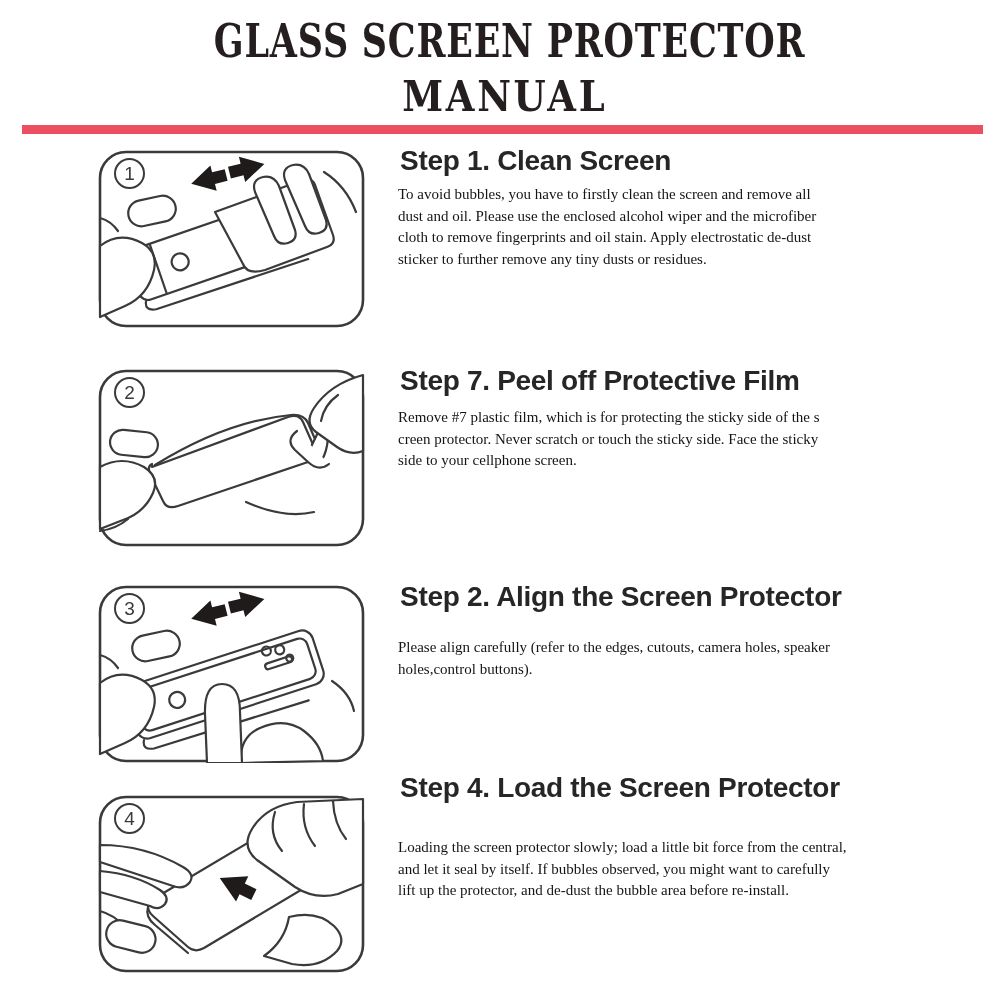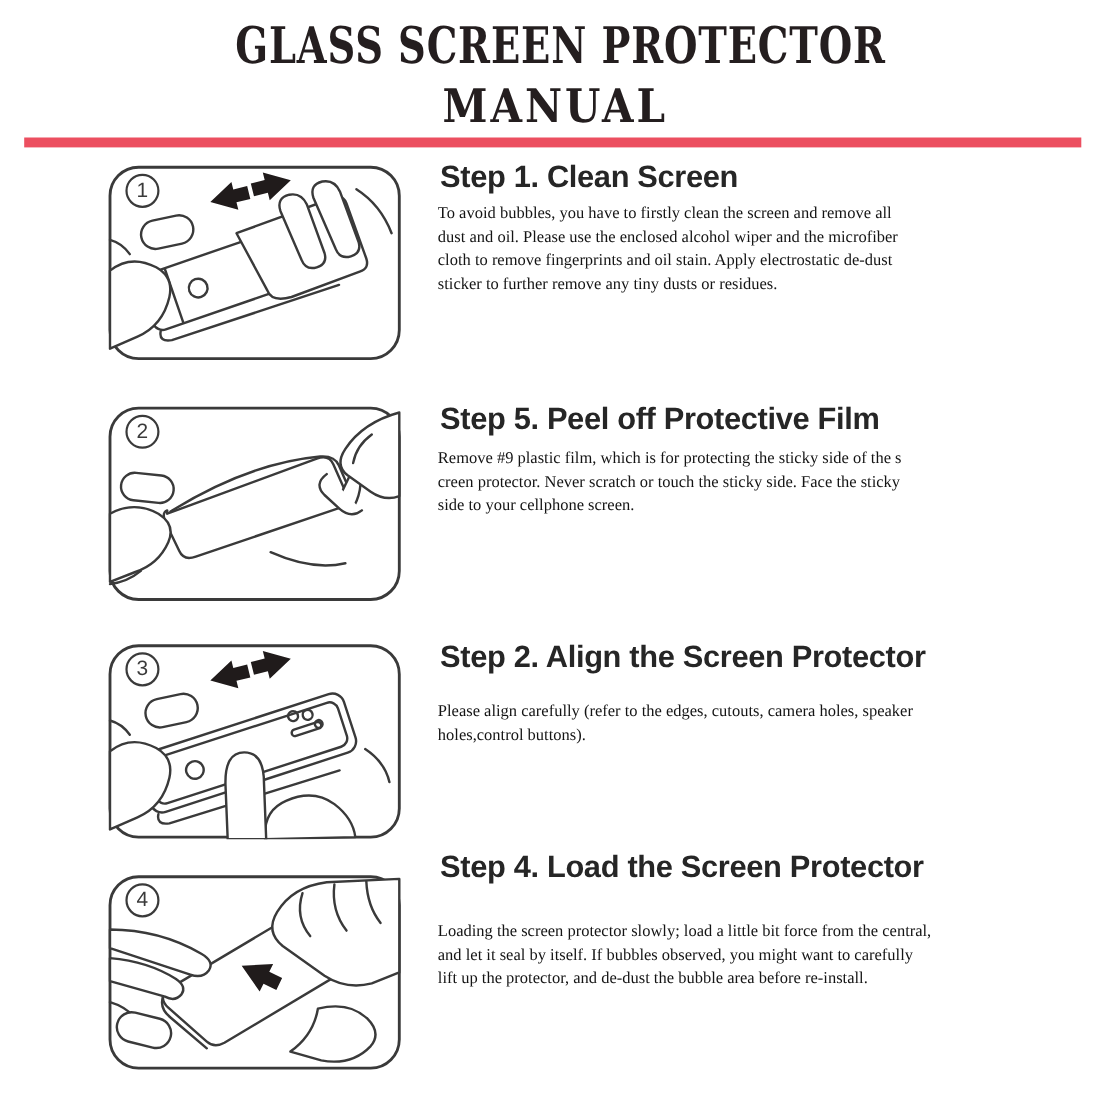--- a/index.html
+++ b/index.html
@@ -106,22 +106,22 @@
         </g>
         <g>
           <rect class="wf" x="12" y="62" width="48" height="25" rx="12.5" transform="rotate(6 36 74)"></rect>
           <path class="wf" d="M2,98 q22,-12 44,0 q16,10 9,26 q-9,20 -30,27 l-23,9 z"></path>
           <path class="ln" d="M2,162 q16,-2 28,-12"></path>
         </g>
         <path class="ln" d="M148,133 q38,17 68,10"></path>
       </svg>
       <span class="stepnum">2</span>
     </figure>
-    <h2 class="heading" style="top:365px">Step 5. Peel off Protective Film</h2>
-    <p class="bodytxt" style="top:407px">Remove #9 plastic film, which is for protecting the sticky side of the s
+    <h2 class="heading" style="top:365px">Step 7. Peel off Protective Film</h2>
+    <p class="bodytxt" style="top:407px">Remove #7 plastic film, which is for protecting the sticky side of the s
 creen protector. Never scratch or touch the sticky side. Face the sticky
 side to your cellphone screen.</p>
   </section>
 
   <section>
     <figure class="illus" style="top:585px">
       <svg viewBox="0 0 267 178">
         <rect class="fr" x="2" y="2" width="263" height="174" rx="26"></rect>
         <g transform="rotate(-18 128 97)">
           <rect class="wf" x="28" y="71" width="196" height="56" rx="11"></rect>

